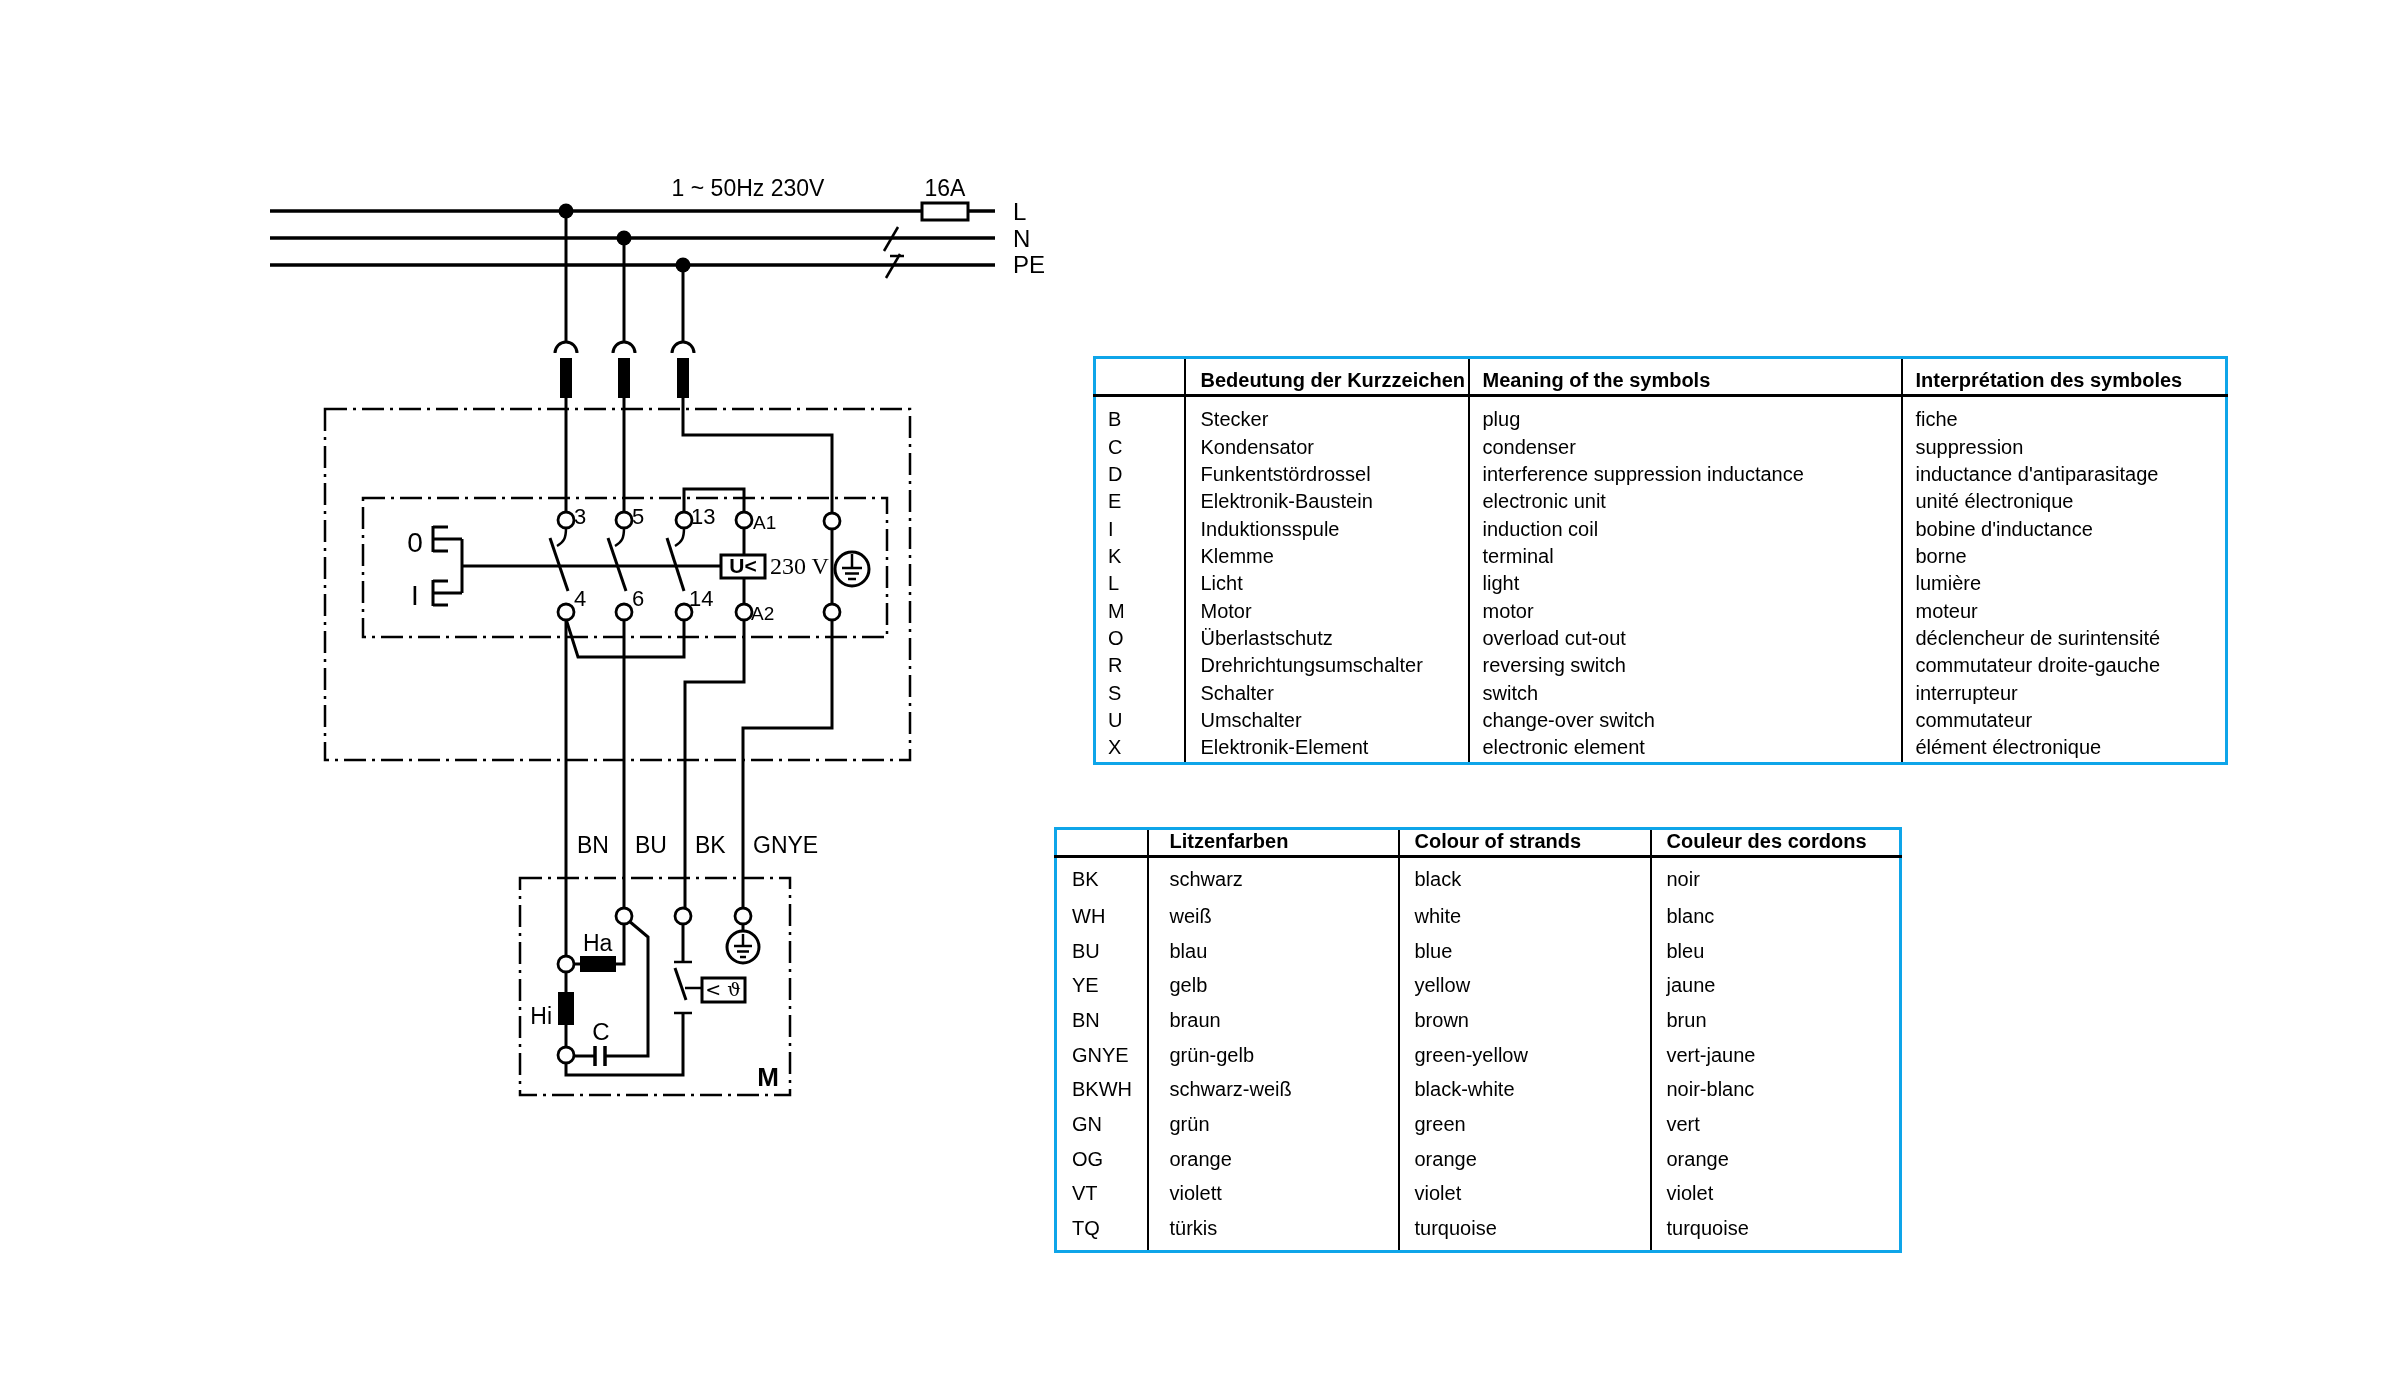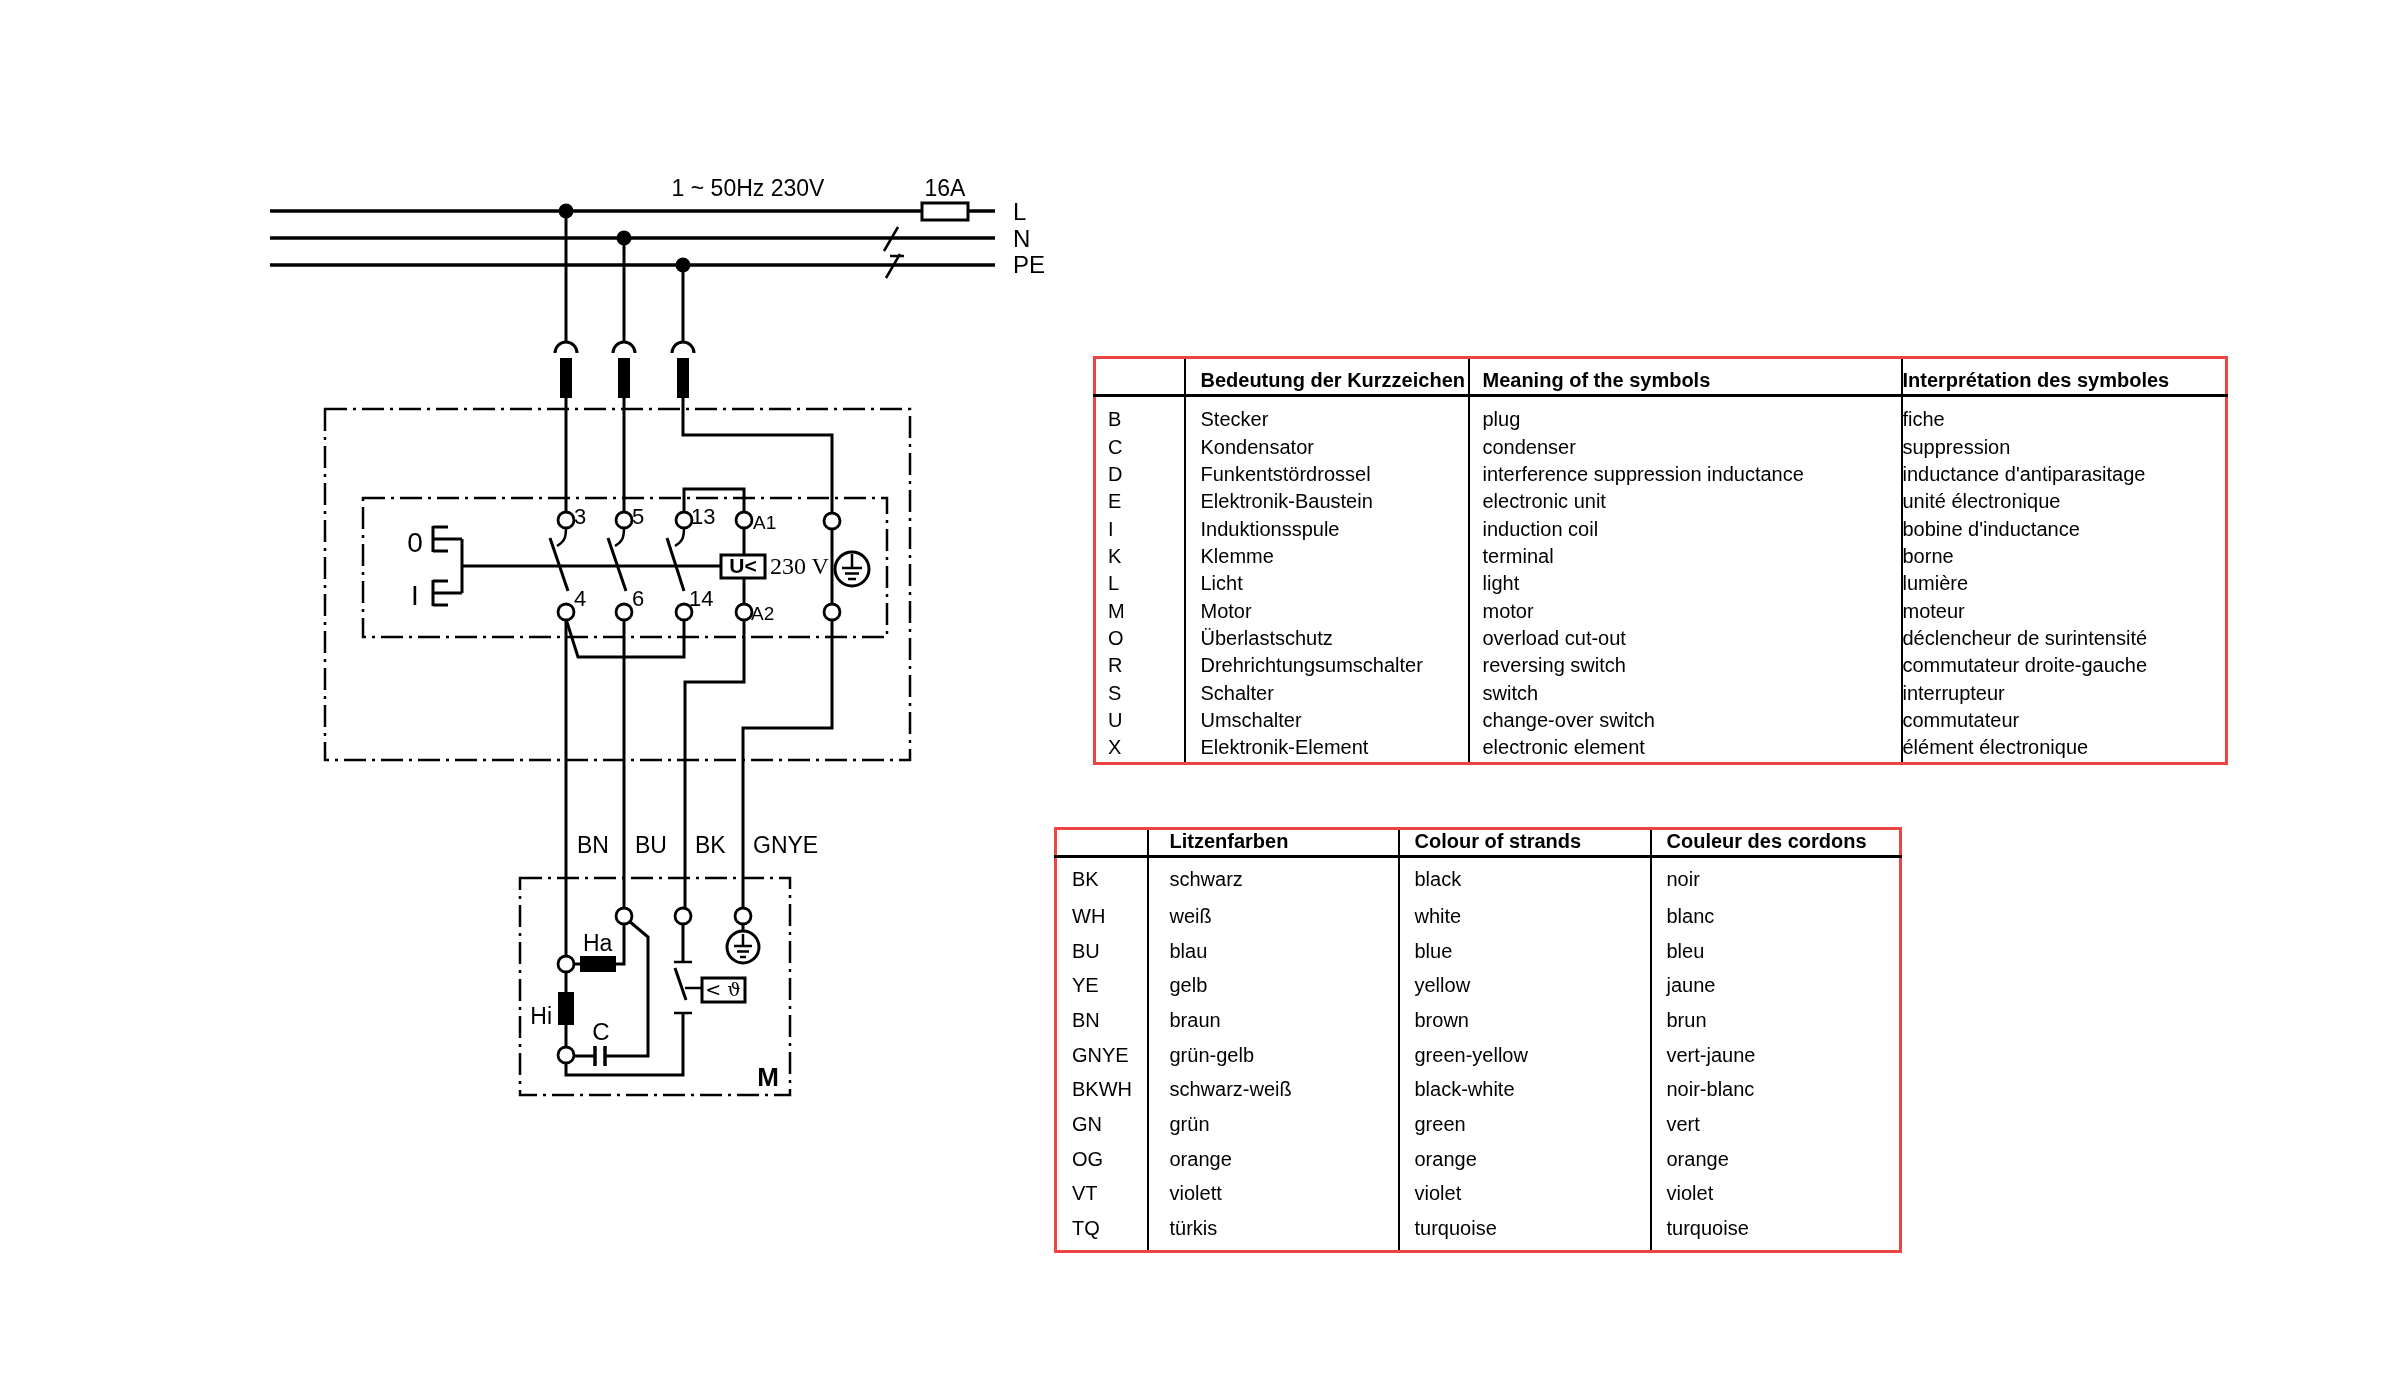--- a/index.html
+++ b/index.html
@@ -26,35 +26,35 @@
   .t26 { font-size:26px; font-weight:bold; }
   .t28 { font-size:28px; }
   .uvt { font-size:21px; font-weight:bold; }
   .serif { font-family:"Liberation Serif", serif; font-size:24px; }
   .theta { font-family:"DejaVu Serif", serif; font-size:19px; }
   .mid { text-anchor:middle; }
   .end { text-anchor:end; }
 
   
   table { position:absolute; border-collapse:collapse; table-layout:fixed;
-          background:transparent; border:3px solid #ef4444; }
+          background:transparent; border:3px solid #0ea5e9; }
   th, td { font-size:20px; text-align:left; overflow:hidden; white-space:nowrap; }
   th { font-weight:bold; vertical-align:bottom; padding:0 0 2px 0; }
   td { vertical-align:top; padding:0; }
   th + th, td + td { border-left:2px solid #000; }
   thead tr { border-bottom:3px solid #000; }
 
   #t1 { left:1093px; top:356px; width:1132px; height:409px; }
   #t1 thead tr { height:38px; }
   #t1 tbody td { line-height:26.6px; }
   #t1 tbody tr:first-child td { padding-top:9px; }
   #t1 th:nth-child(1), #t1 td:nth-child(1) { padding-left:12px; }
   #t1 th:nth-child(2), #t1 td:nth-child(2) { padding-left:15px; }
   #t1 th:nth-child(3), #t1 td:nth-child(3) { padding-left:13px; }
-  #t1 th:nth-child(4), #t1 td:nth-child(4) { }
+  #t1 th:nth-child(4), #t1 td:nth-child(4) { padding-left:13px; }
 
   #t2 { left:1054px; top:827px; width:845px; height:426px; }
   #t2 thead tr { height:28px; }
   #t2 tbody td { line-height:27.2px; }
   #t2 tbody tr:first-child td { padding-top:8px; }
   #t2 th:nth-child(1), #t2 td:nth-child(1) { padding-left:15px; }
   #t2 th:nth-child(2), #t2 td:nth-child(2) { padding-left:21px; }
   #t2 th:nth-child(3), #t2 td:nth-child(3) { padding-left:15px; }
   #t2 th:nth-child(4), #t2 td:nth-child(4) { padding-left:15px;margin-left:16px; }
 </style>

